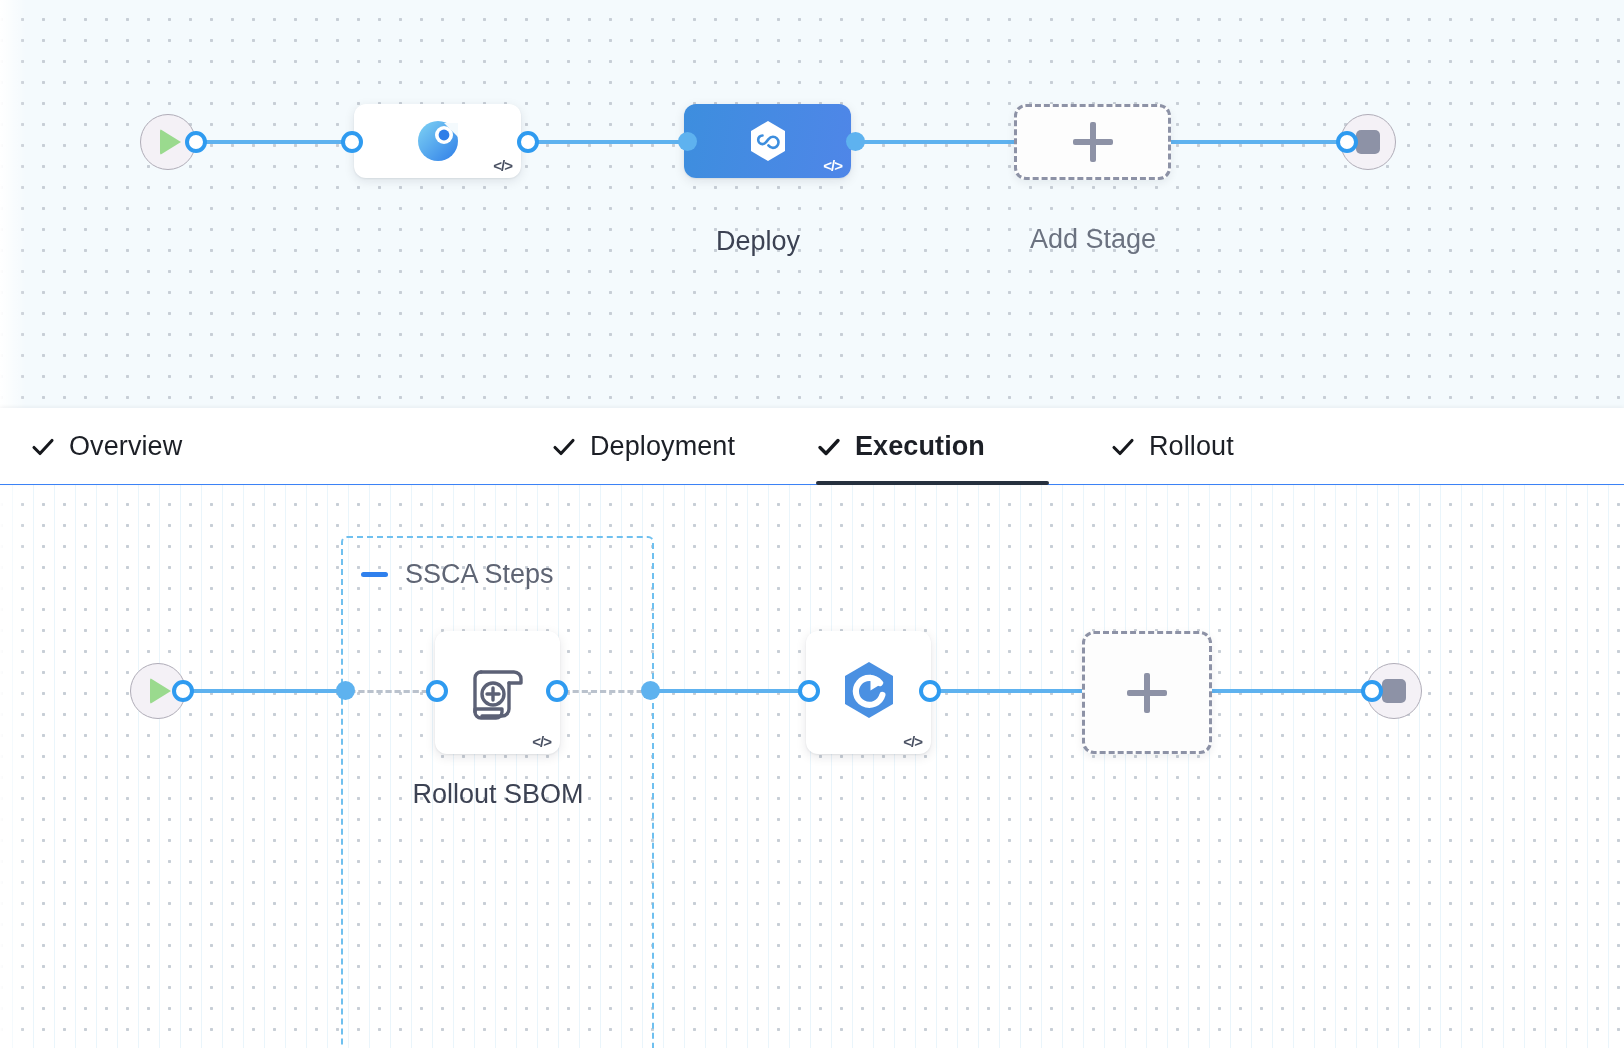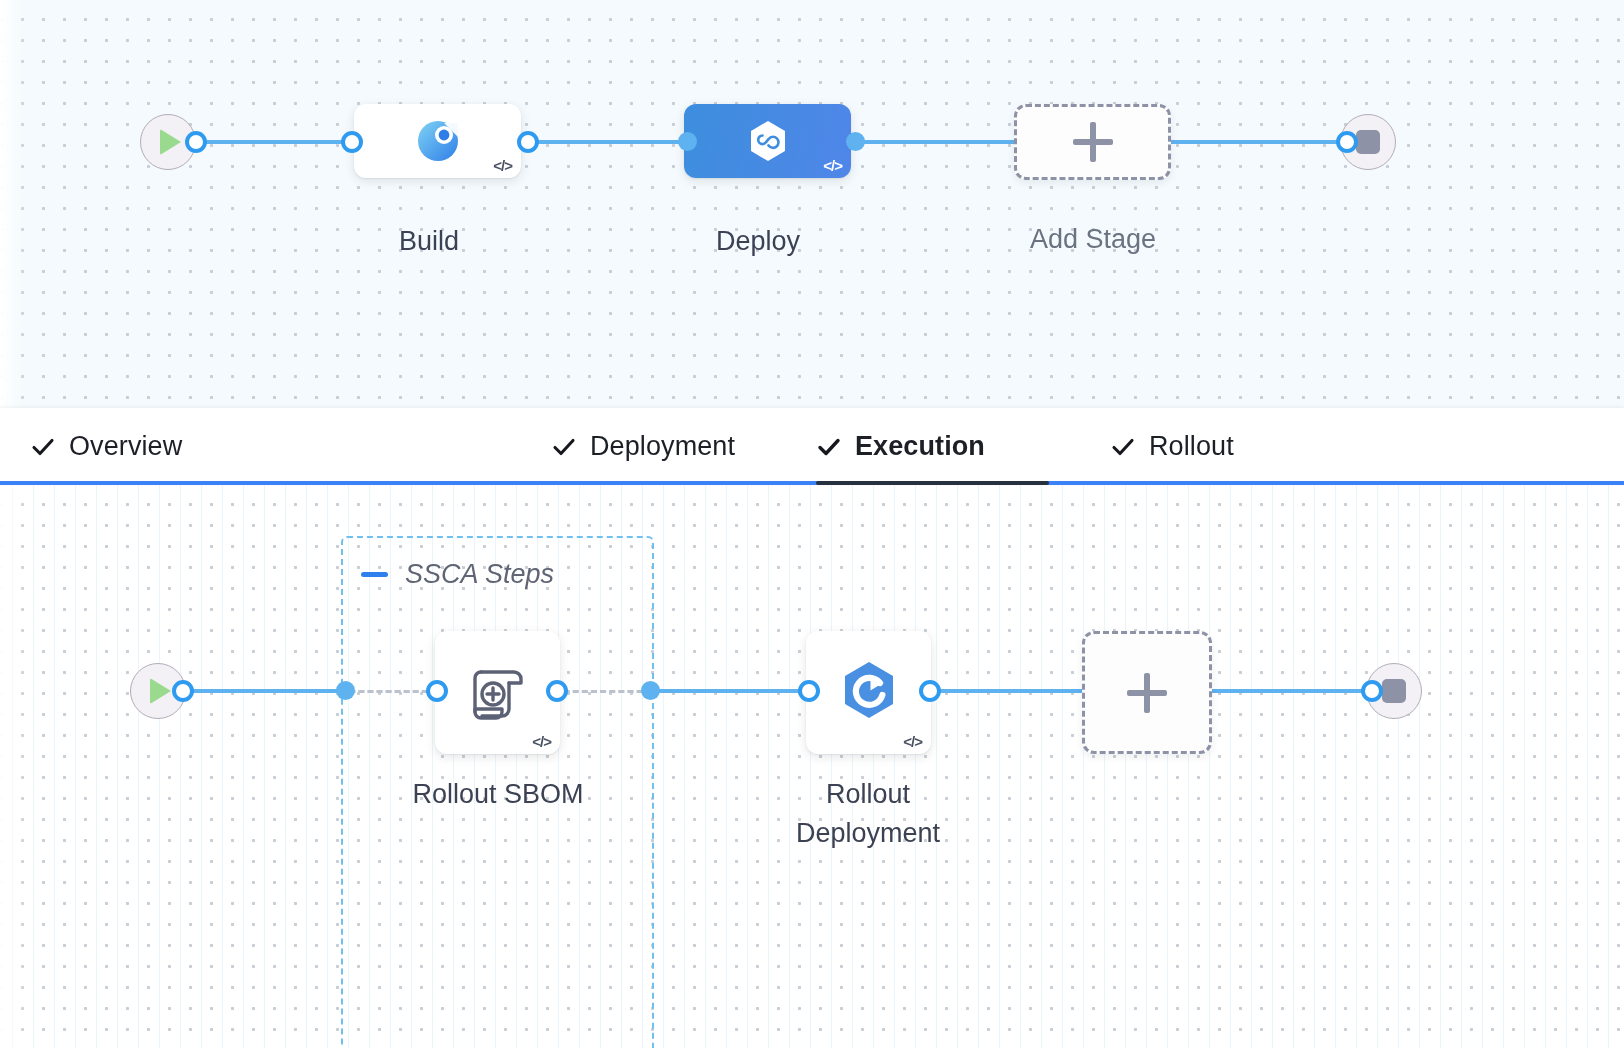--- a/index.html
+++ b/index.html
@@ -31,21 +31,21 @@
   .canvas-fade {
     position: absolute; left: 0; top: 0; bottom: 0; width: 26px;
     background: linear-gradient(90deg, #ffffff 0%, rgba(255,255,255,0) 100%);
     pointer-events: none; z-index: 6;
   }
 
   
   #tabbar {
     position: absolute; left: 0; top: 408px; width: 1624px; height: 77px;
     background: #ffffff; z-index: 20;
-    border-bottom: 4px solid #3b82f6;
+    border-bottom: 1px solid #3b82f6;
     box-shadow: 0 -1px 4px rgba(16,24,40,.06);
     padding-left: 20px;
   }
   .tab {
     position: absolute; top: 0; height: 77px;
     display: flex; align-items: center; gap: 13px;
     cursor: pointer; user-select: none;
   }
   .tab .tab-label { font-size: 27px; color: #1c1f26; letter-spacing: .1px; }
   .tab.active .tab-label { font-weight: bold; }
@@ -127,21 +127,21 @@
 
   
   .group-box {
     position: absolute; border: 2px dashed #6fc0ef; border-radius: 6px;
     background: rgba(255,255,255,0.02); z-index: 2;
   }
   .group-head {
     position: absolute; display: flex; align-items: center; gap: 17px; z-index: 3;
   }
   .group-collapse { width: 27px; height: 5px; background: #2f80ed; border-radius: 3px; cursor: pointer; }
-  .group-title { font-size: 27px; color: #5f6574; font-style: italic; }
+  .group-title { font-size: 27px; color: #5f6574; }
 
   svg { display: block; }
 </style>
 </head>
 <body>
 
 <div id="root">
 
   <div class="canvas" id="stage-canvas">
     <div class="canvas-fade"></div>
@@ -166,21 +166,20 @@
           </linearGradient>
         </defs>
         <path d="M24 4a20 20 0 1 0 0 40 20 20 0 0 0 0-40z" fill="url(#bgrad)"></path>
         <path d="M30 6 L44 6 L44 20 Z" fill="#f4fafd"></path>
         <circle cx="30" cy="18" r="9" fill="#ffffff"></circle>
         <circle cx="30" cy="18" r="5.4" fill="#2f7ee8"></circle>
       </svg>
       <span class="code-badge">&lt;/&gt;</span>
     </div>
     <div class="dot-o" style="left:517px; top:131px;"></div>
-    <div class="node-label" style="left:329px; top:222px; width:200px;">Build</div>
 
     <div class="node selected" style="left:684px; top:104px; width:167px; height:74px;">
       <svg width="48" height="48" viewBox="0 0 48 48">
         <path d="M24 4 L41 14 L41 34 L24 44 L7 34 L7 14 Z" fill="#ffffff"></path>
         <path d="M18.5 18.5c-2.4 0-4.3 1.9-4.3 4.3s1.9 4.3 4.3 4.3c1.6 0 2.6-.8 3.6-2l2.2-2.7c1.1-1.4 2.4-2.7 4.6-2.7 3.1 0 5.6 2.5 5.6 5.6s-2.5 5.6-5.6 5.6c-2.1 0-3.4-1.2-4.5-2.5" fill="none" stroke="#3d8ede" stroke-width="2.6" stroke-linecap="round" stroke-linejoin="round"></path>
       </svg>
       <span class="code-badge">&lt;/&gt;</span>
     </div>
     <div class="dot-f" style="left:678px; top:132px;"></div>
     <div class="dot-f" style="left:846px; top:132px;"></div>
@@ -283,21 +282,20 @@
     <div class="dot-o" style="left:798px; top:195px;"></div>
     <div class="node" style="left:806px; top:146px; width:125px; height:123px;">
       <svg width="70" height="70" viewBox="0 0 70 70">
         <path d="M35 4 L59 18 L59 46 L35 60 L11 46 L11 18 Z" fill="#4a90e2"></path>
         <path d="M46 25 a13.5 13.5 0 1 0 2.4 12" fill="none" stroke="#ffffff" stroke-width="6.2" stroke-linecap="round"></path>
         <path d="M36.5 16.5 L49.5 24.5 L36.5 32.5 Z" fill="#ffffff"></path>
       </svg>
       <span class="code-badge">&lt;/&gt;</span>
     </div>
     <div class="dot-o" style="left:919px; top:195px;"></div>
-    <div class="node-label" style="left:768px; top:290px; width:200px;">Rollout Deployment</div>
 
     <div class="node-add" style="left:1082px; top:146px; width:130px; height:123px;">
       <div class="plus"></div>
     </div>
 
     <div class="terminal" style="left:1366px; top:178px;">
       <div class="stop-sq"></div>
     </div>
     <div class="dot-o" style="left:1361px; top:195px;"></div>
   </div>

